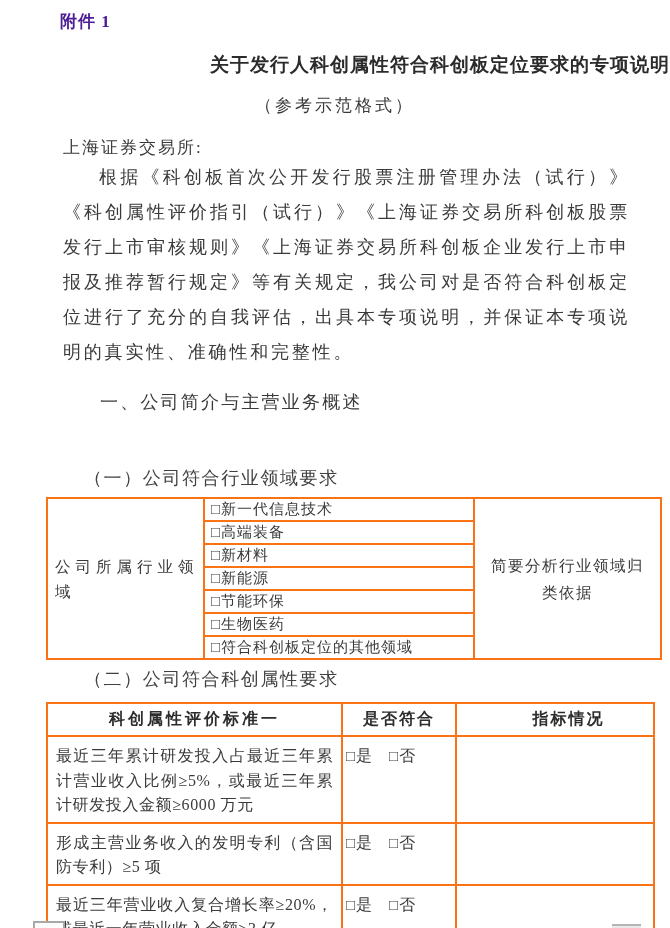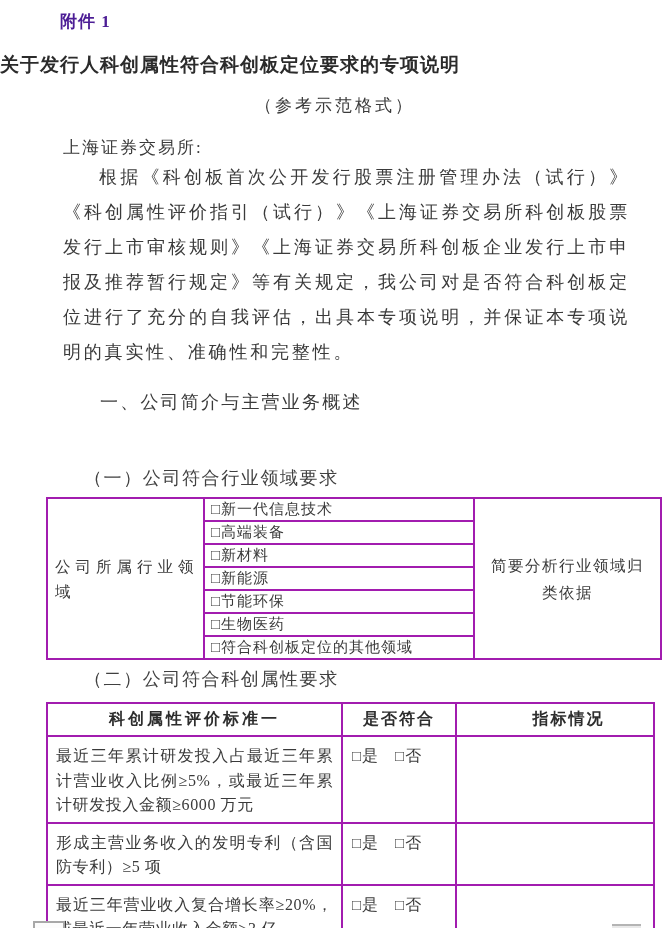--- a/index.html
+++ b/index.html
@@ -18,21 +18,21 @@
   }
   .abs{position:absolute;}
 
   .attachment{
     left:60px; top:10px;
     font-size:17px; font-weight:bold; color:#4c1d95;
     letter-spacing:1px;
   }
   .doc-title{
     left:0; right:0; top:52px;
-    text-align:left;
+    text-align:right;
     font-size:19px; font-weight:bold; color:#2b2b2b;
     letter-spacing:1px;
   }
   .doc-subtitle{
     left:0; right:0; top:94px;
     text-align:center;
     font-size:17px; color:#3a3a3a;
     letter-spacing:3px;
   }
   .salutation{
@@ -62,21 +62,21 @@
   .section1{left:84px; top:466px;}
   .section2{left:84px; top:667px;}
 
   table{
     border-collapse:collapse;
     table-layout:fixed;
     position:absolute;
     background:#ffffff;
   }
   td{
-    border:2px solid #a21caf;
+    border:2px solid #f97316;
     color:#3a3a3a;
     overflow:hidden;
   }
 
   
   .industry-table{left:46px; top:497px; width:580px;}
   .industry-table .rowhead{
     width:141px;
     font-size:15.5px;
     letter-spacing:2.5px;
@@ -121,21 +121,21 @@
     font-size:16px;
     line-height:24.5px;
     letter-spacing:0.6px;
     padding:7px 8px 4px 8px;
     vertical-align:top;
     text-align:justify;
   }
   .criteria-table .yesno-cell{
     font-size:16px;
     vertical-align:top;
-    padding:9px 4px 4px 9px;
+    padding:9px 4px 4px 3px;
     letter-spacing:1px;
     white-space:nowrap;
   }
   .criteria-table .indicator-cell{background:#ffffff;}
   .row-c1{height:69px;}
   .row-c2{height:49px;}
   .row-c3{height:60px;}
 
   .checkbox{
     display:inline-block;

